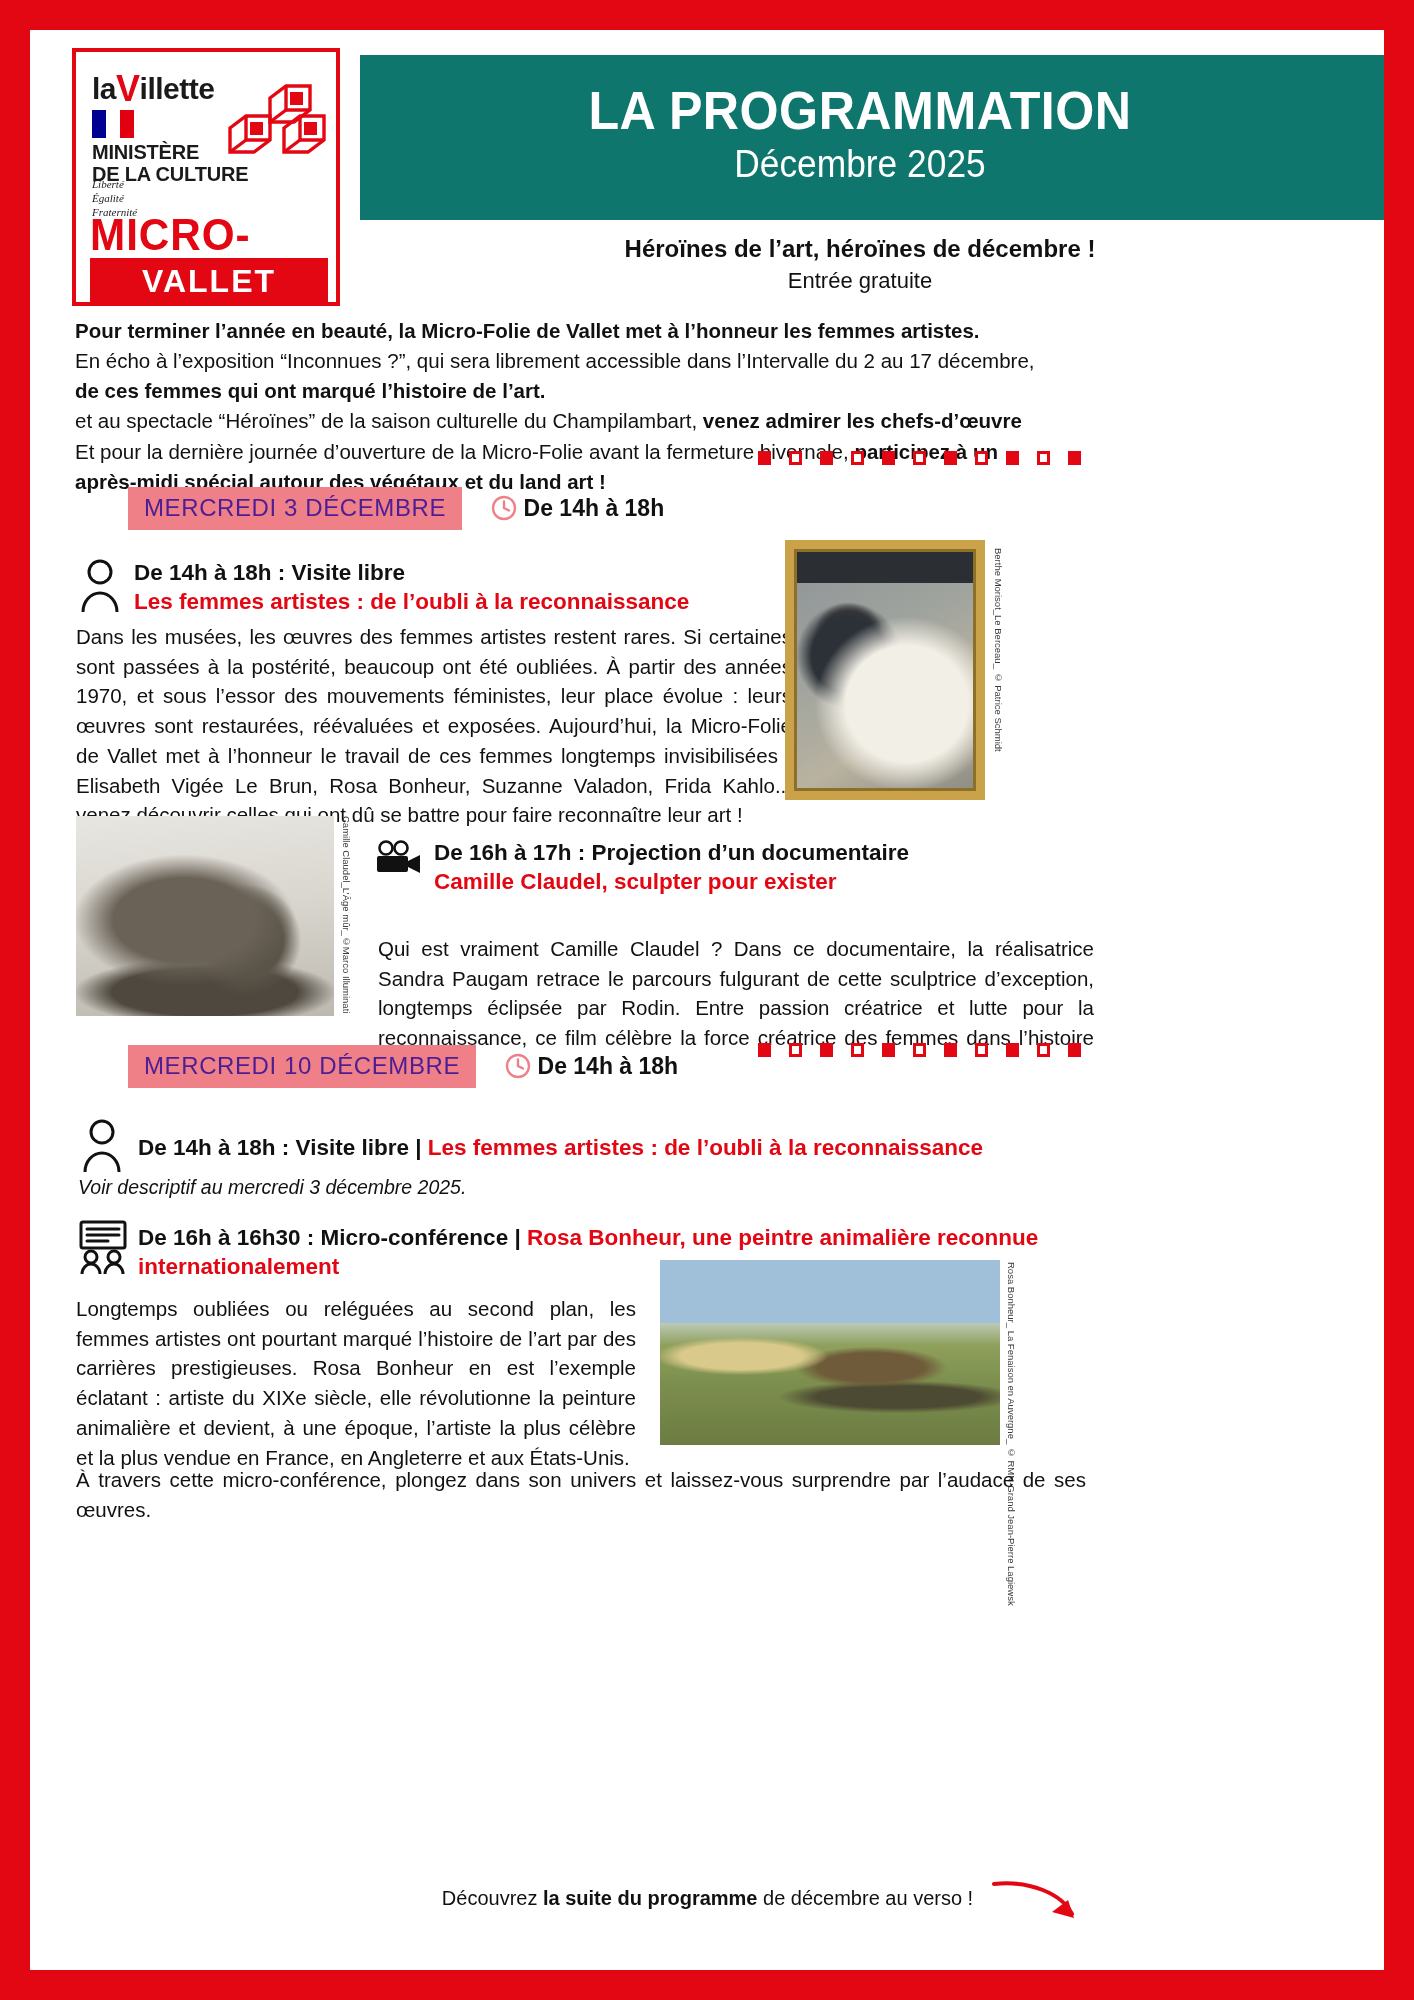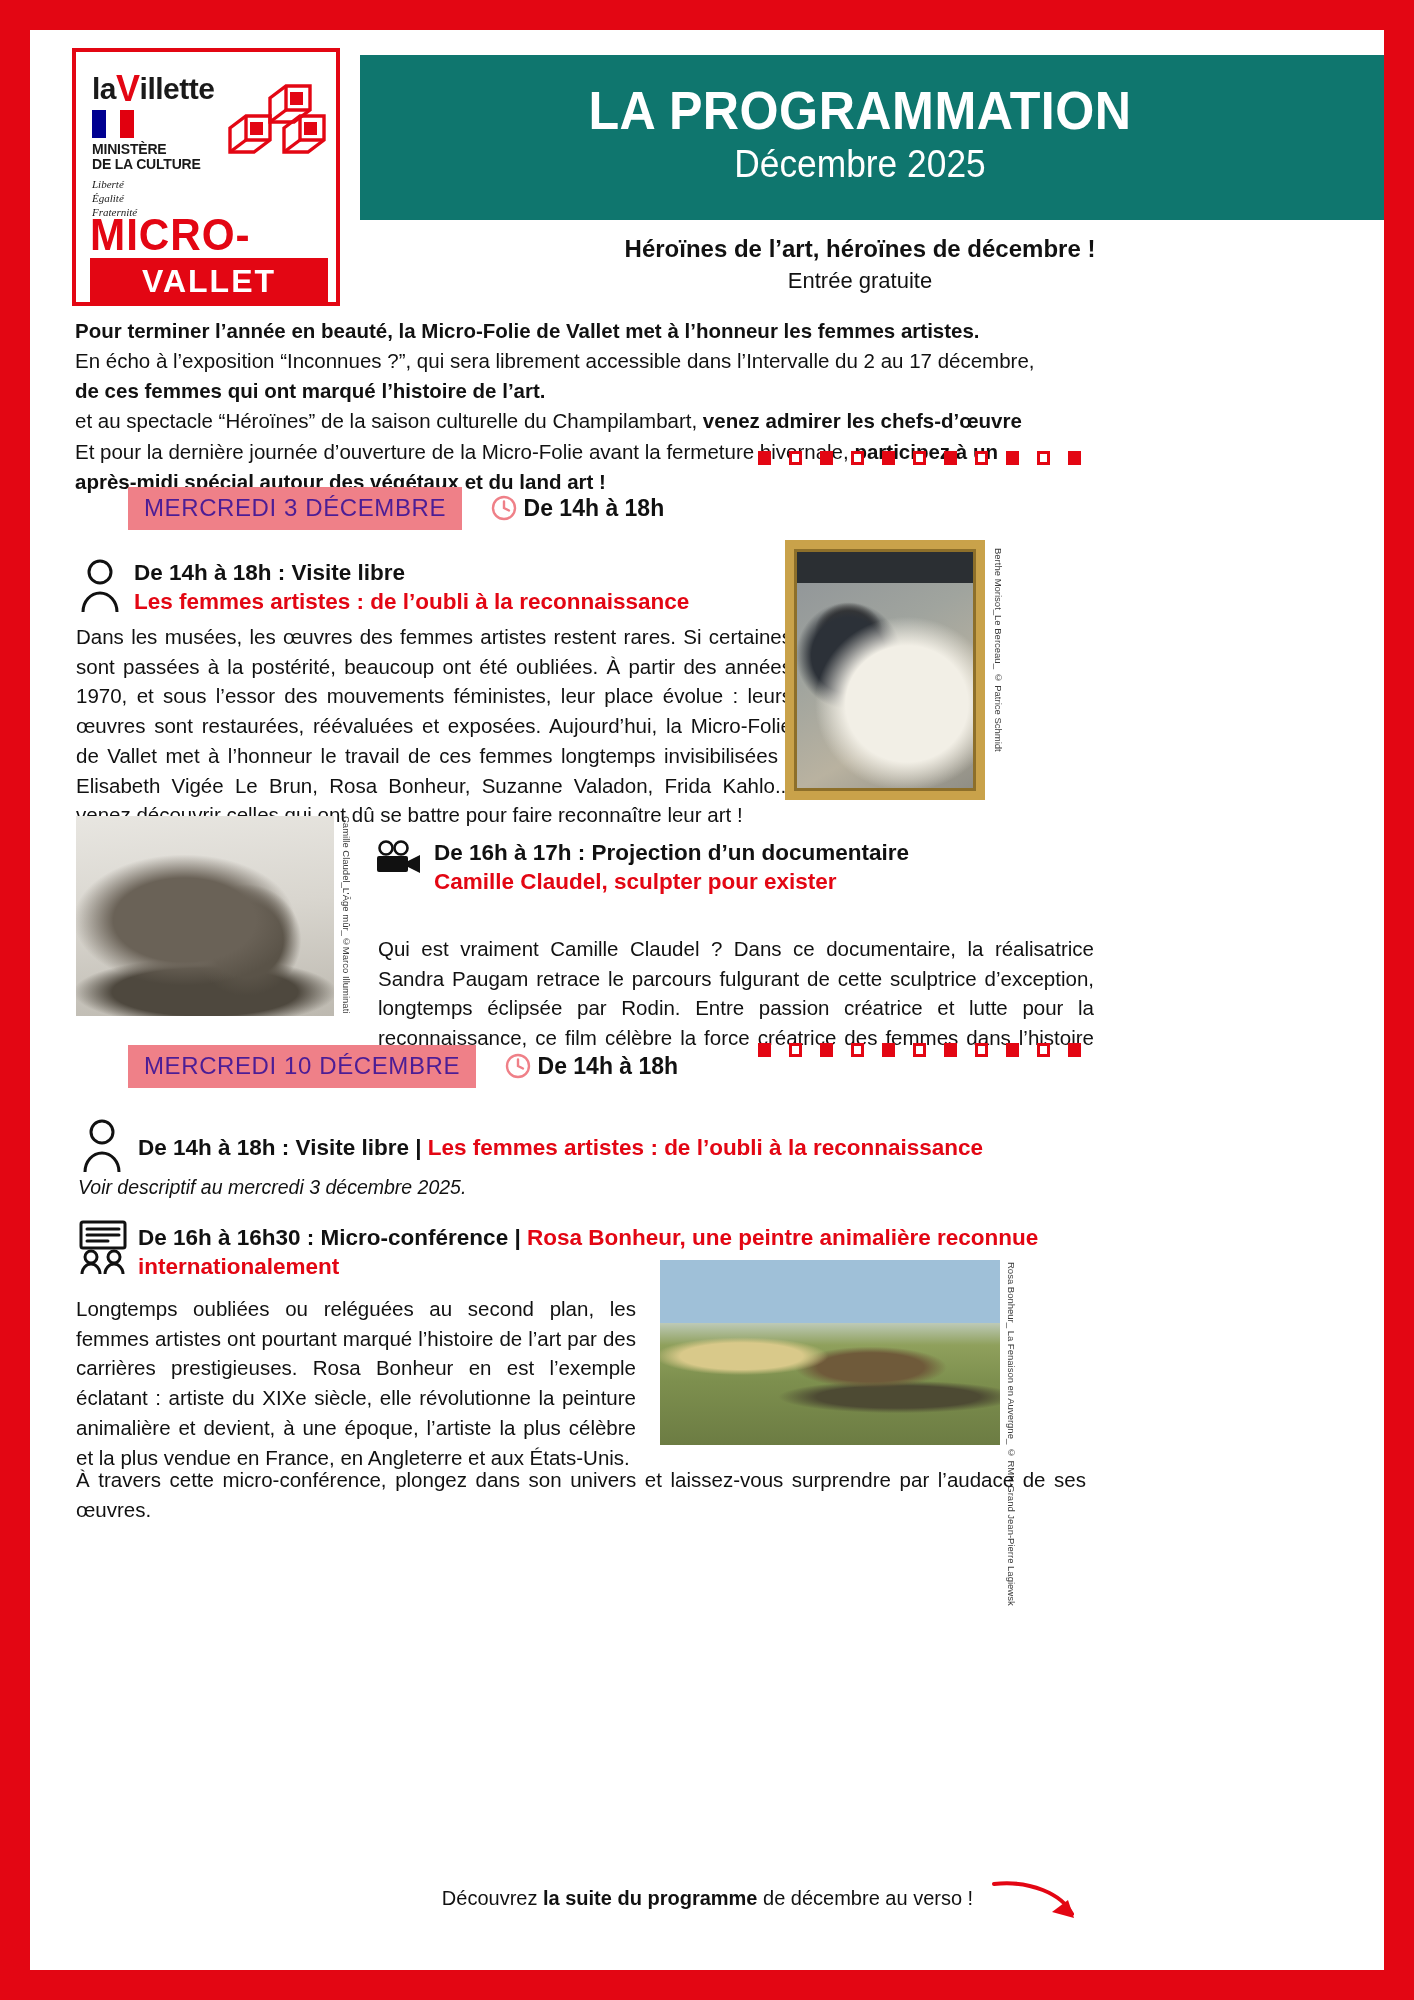--- a/index.html
+++ b/index.html
@@ -61,21 +61,21 @@
     font-size: 30px; font-weight: 700; color: #1a1a1a;
     letter-spacing: -0.5px;
   }
   .logo-villette .v-red { color: #e30613; font-size: 36px; position: relative; top: 2px; }
   .ministere-flag {
     position: absolute; left: 16px; top: 58px; width: 42px; height: 28px;
     background: linear-gradient(to right, #000091 0 33%, #ffffff 33% 66%, #e1000f 66% 100%);
   }
   .ministere-txt {
     position: absolute; left: 16px; top: 90px;
-    font-size: 14px; font-weight: 700; color: #1a1a1a;
+    font-size: 20px; font-weight: 700; color: #1a1a1a;
     line-height: 1.08; letter-spacing: -0.2px;
   }
   .devise {
     position: absolute; left: 16px; top: 126px;
     font-family: "Liberation Serif", serif;
     font-style: italic; font-size: 11px; color: #1a1a1a;
     line-height: 1.25;
   }
   .logo-micro {
     position: absolute; left: 14px; top: 158px;

